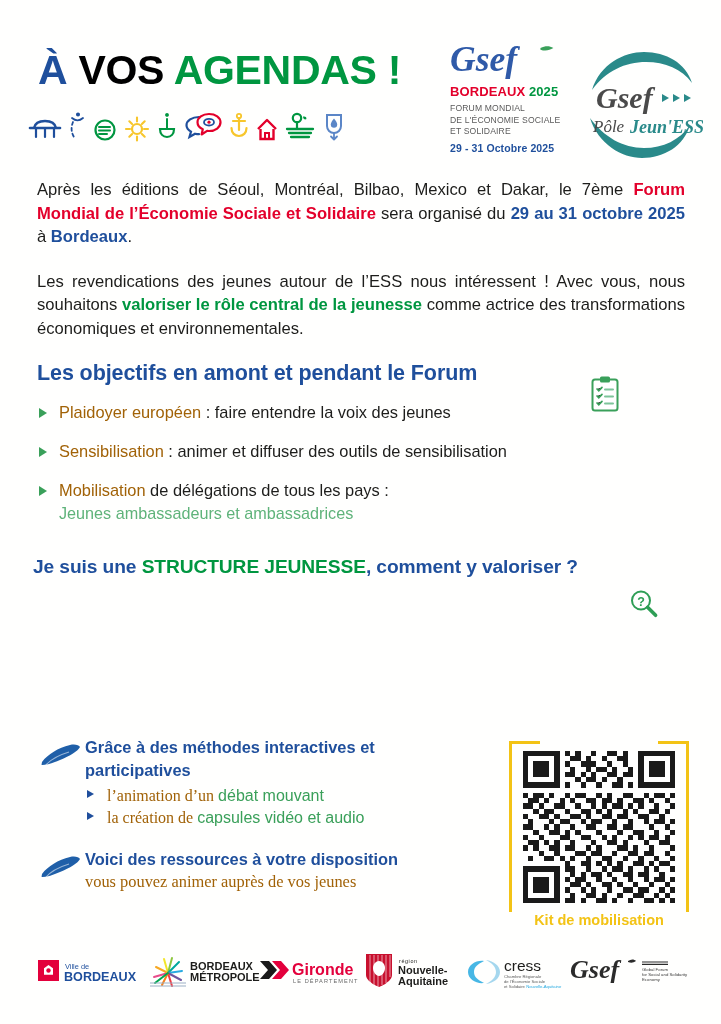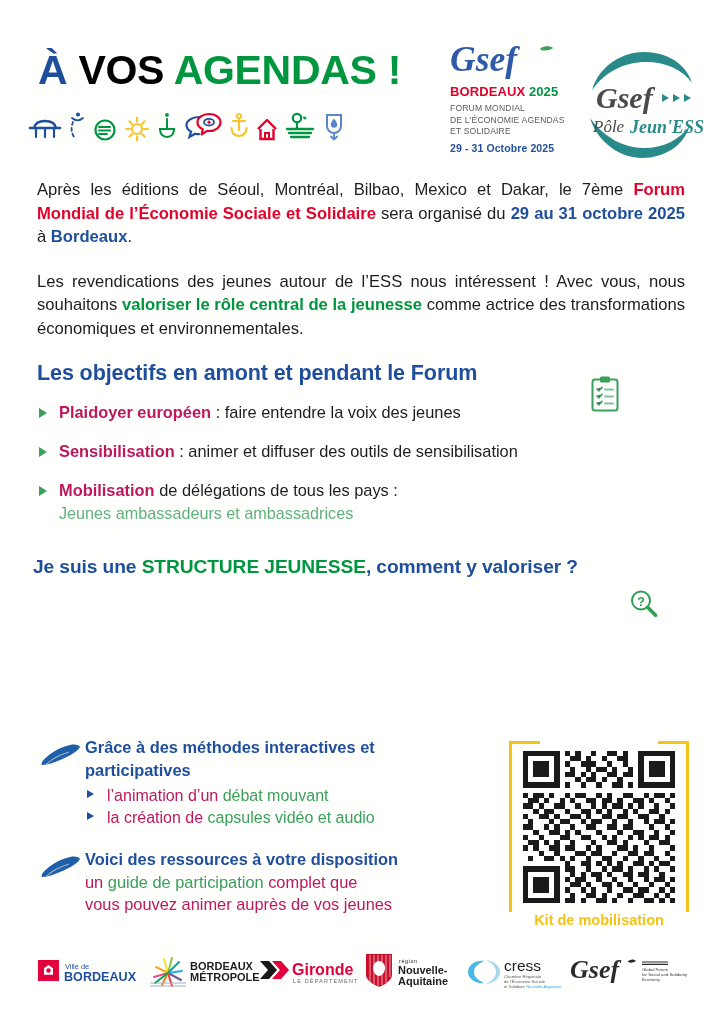--- a/index.html
+++ b/index.html
@@ -45,37 +45,37 @@
   .b-green{color:#009640;font-weight:bold;}
 
   
   .sec-obj{position:absolute;left:37px;top:361px;width:650px;}
   .sec-title{font-size:21.5px;font-weight:bold;color:#1f4f9c;letter-spacing:-.1px;}
   .obj-list{margin:16px 0 0 0;padding:0;list-style:none;}
   .obj-list li{position:relative;padding-left:22px;font-size:16.4px;line-height:1.33;margin-bottom:17px;color:#1d1d1b;}
   .obj-list li:last-child{margin-bottom:0;}
   .tri{position:absolute;left:2px;top:6px;width:0;height:0;
     border-left:8px solid #3aa05a;border-top:5px solid transparent;border-bottom:5px solid transparent;}
-  .obj-key{color:#be185d;font-weight:bold;}
+  .obj-key{color:#a16207;font-weight:normal;}
   .obj-sub{display:block;color:#5fb37a;font-size:16.2px;margin-top:2px;}
   .clipboard-icon{position:absolute;left:553px;top:14px;}
 
   
   .sec-struct{position:absolute;left:33px;top:556px;width:660px;}
   .struct-title{font-size:19.2px;font-weight:bold;color:#1f4f9c;letter-spacing:-.1px;}
   .struct-title .hi{color:#009640;}
   .loupe-icon{position:absolute;left:595px;top:32px;}
 
   .blk{position:relative;padding-left:52px;}
   .blk .stroke{position:absolute;left:6px;top:6px;}
   .blk .txt{font-size:16.4px;line-height:1.38;}
   .t-red{color:#e3002b;font-weight:bold;}
   .t-blue{color:#1f4f9c;font-weight:bold;}
   .t-green{color:#009640;font-weight:bold;}
-  .t-blue-n{color:#be185d;}
+  .t-blue-n{color:#a16207;font-family:Liberation Serif, serif;}
   .t-green-n{color:#3aa05a;}
 
   .b1{position:absolute;left:33px;top:596px;width:620px;}
   .b2{position:absolute;left:33px;top:668px;width:620px;}
   .b3{position:absolute;left:33px;top:736px;width:470px;}
   .b4{position:absolute;left:33px;top:848px;width:470px;}
 
   .sublist{margin:4px 0 0 0;padding:0;list-style:none;}
   .sublist li{position:relative;padding-left:22px;font-size:16px;line-height:1.34;color:#2f6fb0;}
   .tri-sm{position:absolute;left:2px;top:5px;width:0;height:0;
@@ -175,21 +175,21 @@
       <svg class="wordmark" viewBox="0 0 150 52">
         <text x="0" y="38" font-family="'Liberation Serif', serif" font-size="44" font-style="italic" font-weight="bold" fill="#2f5aa8">Gsef</text>
         <path d="M112 10c6-3 11-3 16 0-5 3-10 4-16 2z" fill="#3aa05a"></path>
       </svg>
       <div class="gsef-bdx">
         <span class="bdx">BORDEAUX</span>
         <span class="yr">2025</span>
       </div>
       <div class="gsef-sub">
         <div>FORUM MONDIAL</div>
-        <div>DE L'ÉCONOMIE AGENDAS</div>
+        <div>DE L'ÉCONOMIE SOCIALE</div>
         <div>ET SOLIDAIRE</div>
       </div>
       <div class="gsef-date">29 - 31 Octobre 2025</div>
     </div>
 
     <div class="logo-jeuness">
       <svg width="125" height="120" viewBox="0 0 125 120">
         <path d="M14 44C22 18 46 6 66 6c22 0 42 11 48 31-10-14-27-21-46-21-21 0-40 9-54 28z" fill="#2a8a8a"></path>
         <path d="M12 72c8 26 32 40 52 40 22 0 42-12 48-33-10 15-27 23-46 23-21 0-40-11-54-30z" fill="#2a8a8a"></path>
         <text x="18" y="62" font-family="'Liberation Serif', serif" font-size="30" font-style="italic" font-weight="bold" fill="#4a4a4a">Gsef</text>
@@ -283,21 +283,20 @@
 
   <div class="blk b4">
     <span class="stroke">
       <svg width="42" height="30" viewBox="0 0 42 30">
         <path d="M3 20c6-8 16-14 28-17 5-1 9 0 10 2-2 4-10 9-20 13-7 3-13 5-18 5-1 0 0-2 0-3z" fill="#1f5fa8"></path>
         <path d="M6 24c5-6 14-11 24-14" stroke="#ffffff" stroke-width="1.1" fill="none" opacity=".55"></path>
       </svg>
     </span>
     <div class="txt">
       <div class="t-blue">Voici des ressources à votre disposition</div>
-      <div><span class="t-blue-n">un </span><span class="t-green-n">guide de participation</span><span class="t-blue-n"> complet que</span></div>
       <div class="t-blue-n">vous pouvez animer auprès de vos jeunes</div>
     </div>
   </div>
 
   <div class="qr-wrap">
     <div class="qr-frame"></div>
     <svg class="qr-canvas" width="152" height="152" viewBox="0 0 29 29" shape-rendering="crispEdges">
       <rect width="29" height="29" fill="#ffffff"></rect>
       <g fill="#1a1a1a">
         <rect x="0" y="0" width="7" height="1"></rect>

